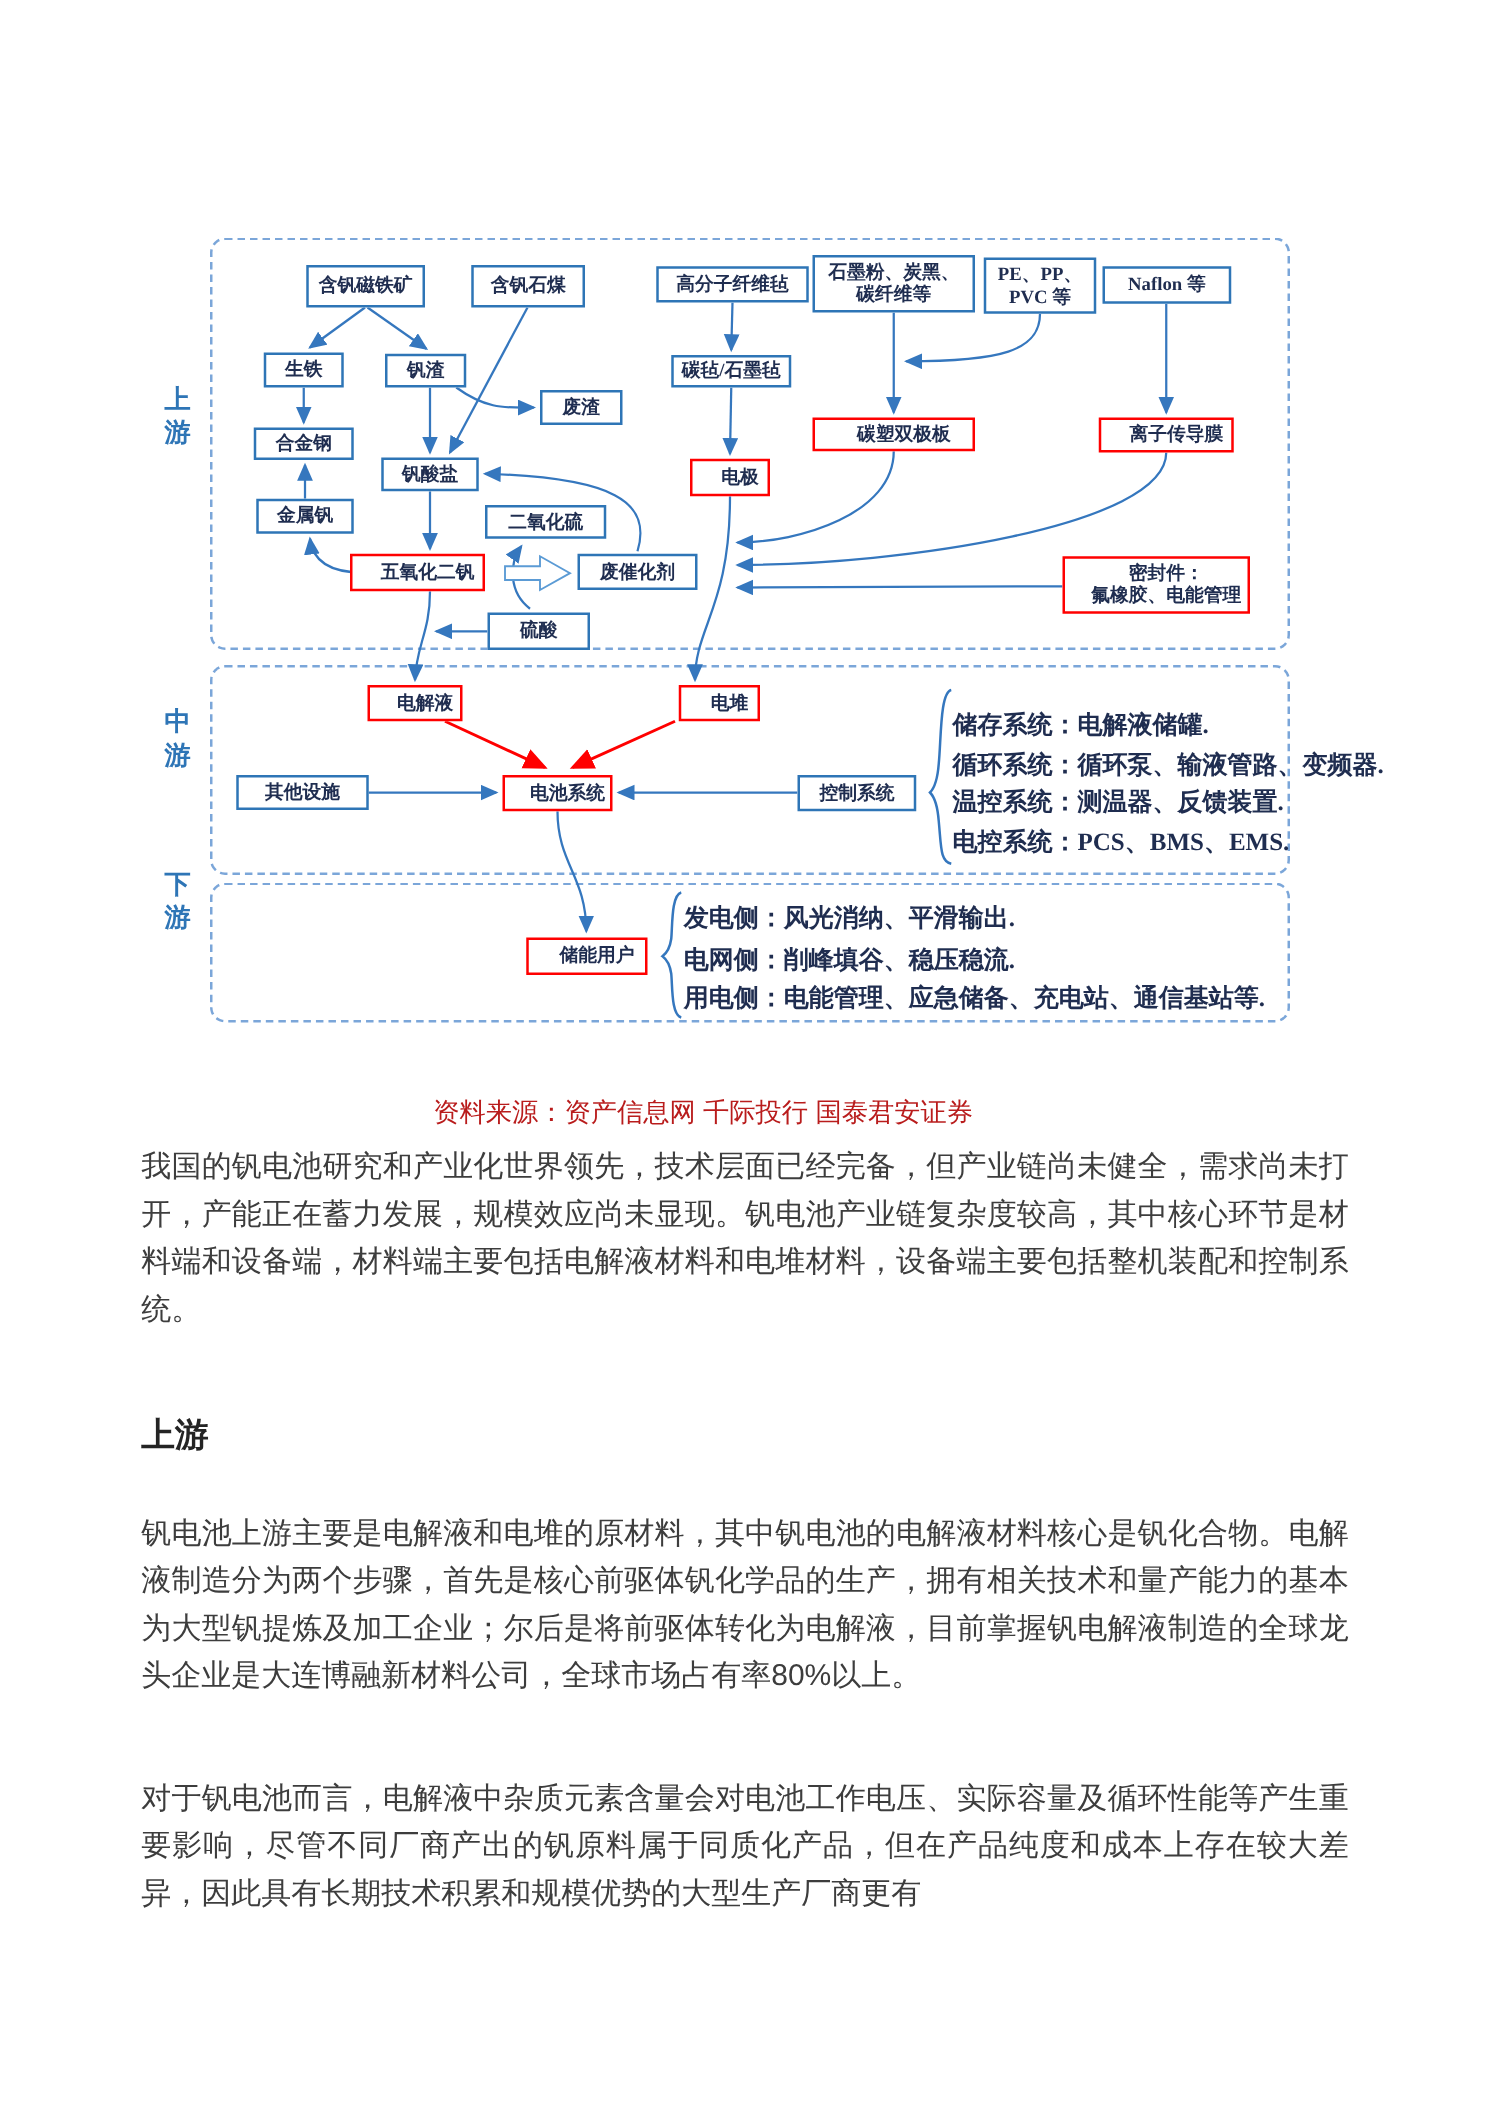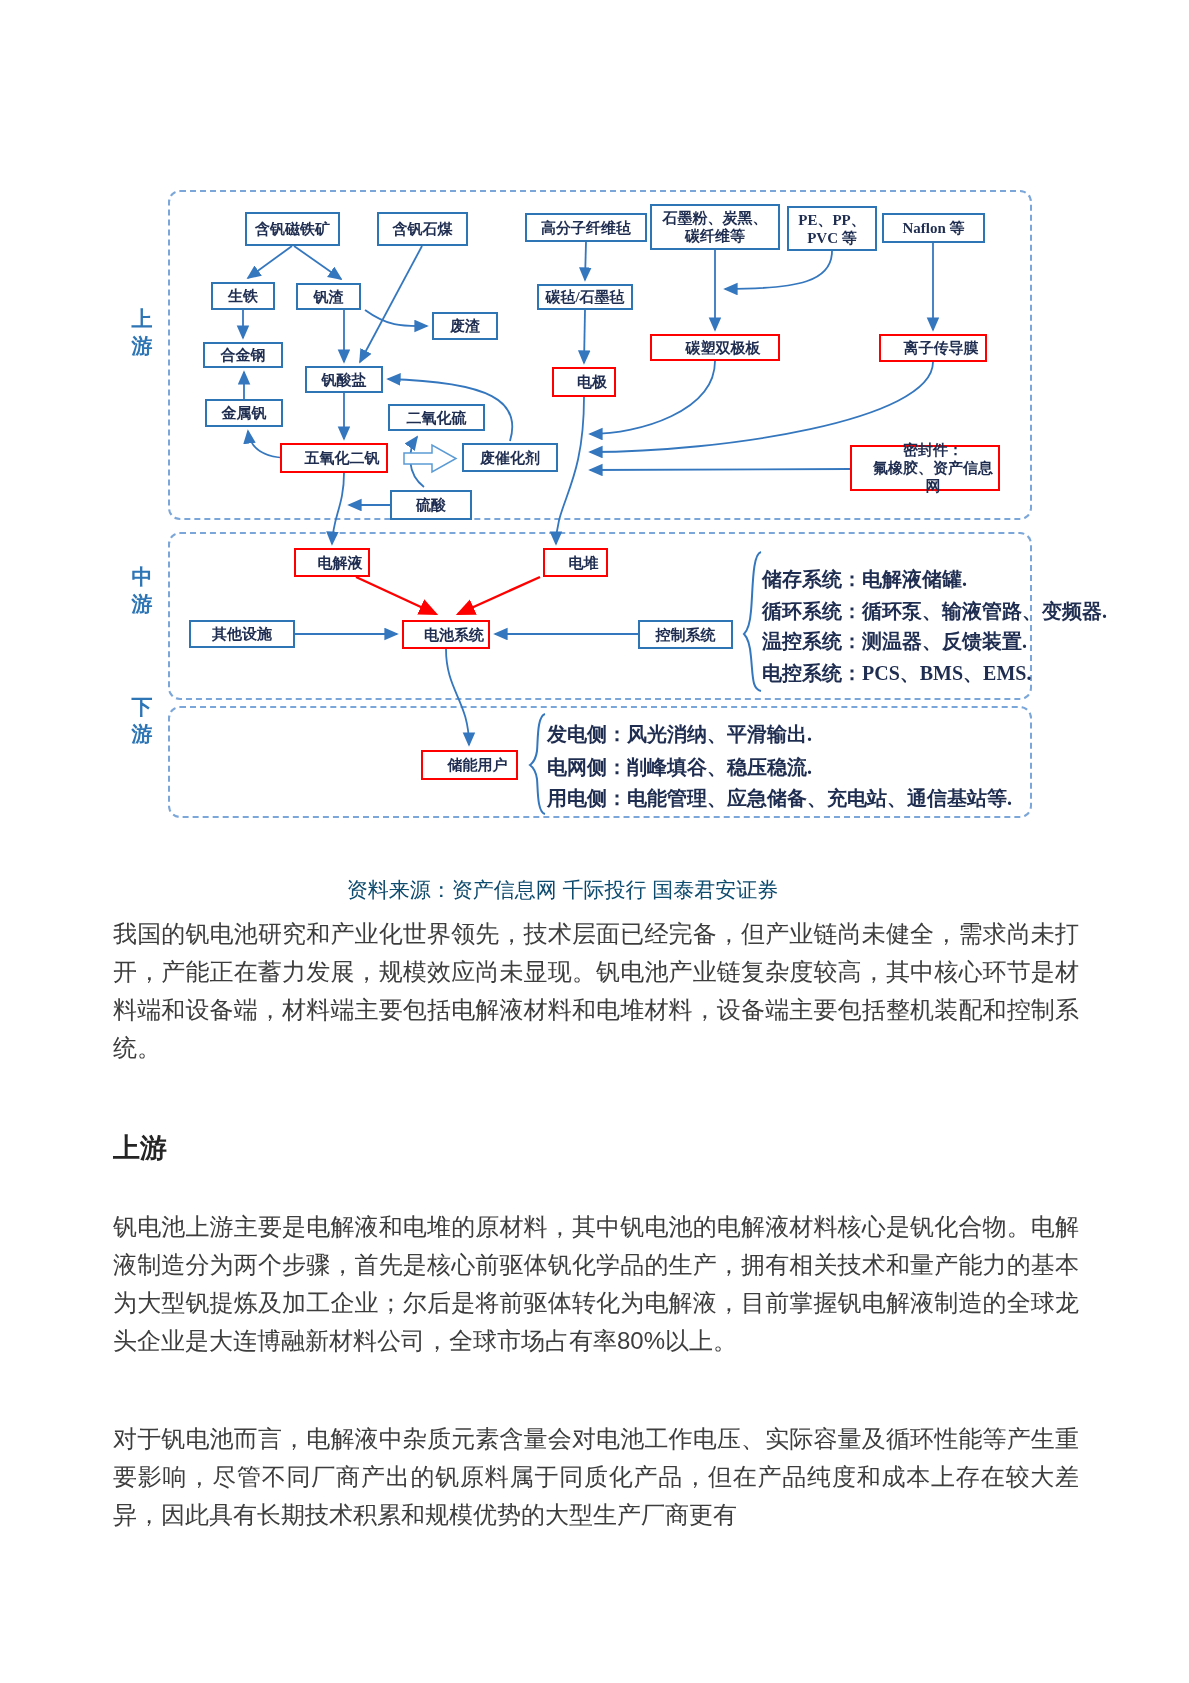--- a/index.html
+++ b/index.html
@@ -14,21 +14,21 @@
         color:#1f2d50;white-space:pre-line;z-index:3;}
   .dbox.red{border-color:#ff0000;padding-left:16px;}
   .seclabel{position:absolute;width:24px;font-weight:bold;font-size:21px;line-height:27px;
         color:#2e75b6;text-align:center;word-break:break-all;z-index:3;
         font-family:"Liberation Serif",serif;}
   .note{position:absolute;font-family:"Liberation Serif",serif;font-weight:bold;font-size:20px;
         color:#1f2d50;white-space:nowrap;z-index:3;}
   .dsvg{position:absolute;left:0;top:0;z-index:1;}
   
   .caption{position:absolute;left:160px;top:876px;width:805px;text-align:center;
-        font-size:21px;color:#0c4a6e;}
+        font-size:21px;color:#b91c1c;}
   .para{position:absolute;left:113px;width:966px;font-size:24px;line-height:38px;
         color:#3d3d3d;text-align:justify;}
   .h2{position:absolute;left:113px;font-size:27px;font-weight:bold;color:#242424;}
 </style>
 </head>
 <body>
 
 <div class="page">
 
   <div class="diagram">
@@ -88,34 +88,34 @@
 
     <div class="dbox" style="left:85px;top:26px;width:95px;height:34px">含钒磁铁矿</div>
     <div class="dbox" style="left:217px;top:26px;width:91px;height:34px">含钒石煤</div>
     <div class="dbox" style="left:365px;top:27px;width:122px;height:29px">高分子纤维毡</div>
     <div class="dbox" style="left:490px;top:18px;width:130px;height:46px">石墨粉、炭黑、
 碳纤维等</div>
     <div class="dbox" style="left:627px;top:20px;width:90px;height:45px">PE、PP、
 PVC 等</div>
     <div class="dbox" style="left:722px;top:27px;width:103px;height:30px">Naflon 等</div>
     <div class="dbox" style="left:51px;top:96px;width:64px;height:28px">生铁</div>
-    <div class="dbox" style="left:136px;top:97px;width:65px;height:27px">钒渣</div>
+    <div class="dbox" style="left:148px;top:97px;width:65px;height:27px">钒渣</div>
     <div class="dbox" style="left:272px;top:126px;width:66px;height:28px">废渣</div>
     <div class="dbox" style="left:377px;top:98px;width:96px;height:26px">碳毡/石墨毡</div>
     <div class="dbox" style="left:43px;top:156px;width:80px;height:26px">合金钢</div>
     <div class="dbox" style="left:145px;top:180px;width:78px;height:27px">钒酸盐</div>
     <div class="dbox red" style="left:392px;top:181px;width:64px;height:30px">电极</div>
     <div class="dbox red" style="left:490px;top:148px;width:130px;height:27px">碳塑双极板</div>
     <div class="dbox red" style="left:719px;top:148px;width:108px;height:28px">离子传导膜</div>
     <div class="dbox" style="left:45px;top:213px;width:78px;height:28px">金属钒</div>
     <div class="dbox" style="left:228px;top:218px;width:97px;height:27px">二氧化硫</div>
     <div class="dbox red" style="left:120px;top:257px;width:108px;height:30px">五氧化二钒</div>
     <div class="dbox" style="left:302px;top:257px;width:96px;height:29px">废催化剂</div>
     <div class="dbox red" style="left:690px;top:259px;width:150px;height:46px">密封件：
-氟橡胶、资产信息网</div>
+氟橡胶、电能管理</div>
     <div class="dbox" style="left:230px;top:304px;width:82px;height:30px">硫酸</div>
 
     <div class="dbox red" style="left:134px;top:362px;width:76px;height:29px">电解液</div>
     <div class="dbox red" style="left:383px;top:362px;width:65px;height:29px">电堆</div>
     <div class="dbox" style="left:29px;top:434px;width:106px;height:28px">其他设施</div>
     <div class="dbox red" style="left:242px;top:434px;width:88px;height:29px">电池系统</div>
     <div class="dbox" style="left:478px;top:434px;width:95px;height:29px">控制系统</div>
 
     <div class="note" style="left:602px;top:380px">储存系统：电解液储罐.</div>
     <div class="note" style="left:602px;top:412px">循环系统：循环泵、输液管路、变频器.</div>

